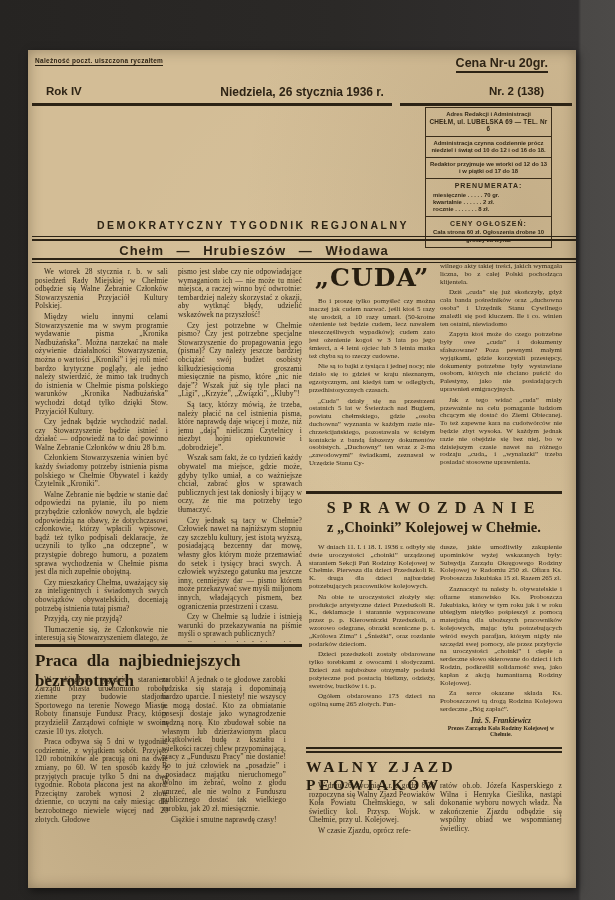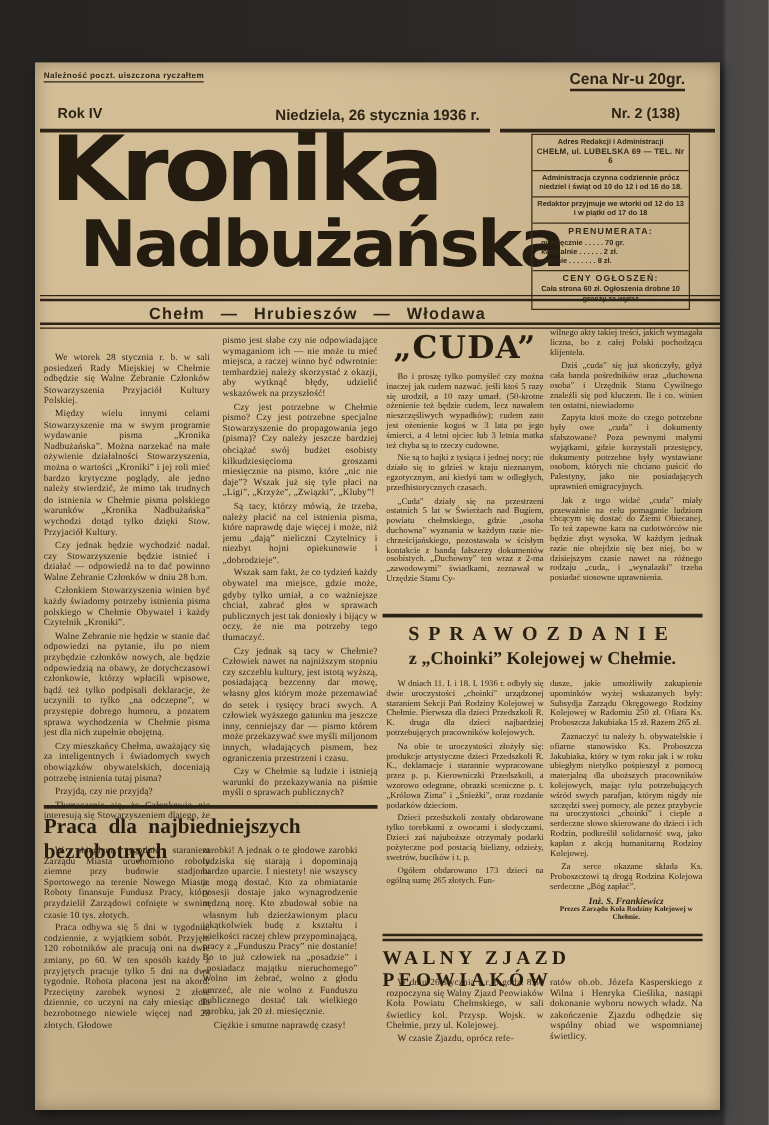--- a/index.html
+++ b/index.html
@@ -78,24 +78,21 @@
 
   <div class="abs postal" style="left:7px;top:7px;display:inline-block;">Należność poczt. uiszczona ryczałtem</div>
   <div class="abs price" style="right:28px;top:6px;">Cena Nr-u 20gr.</div>
 
   <div class="abs row2" style="left:18px;top:35px;">Rok IV</div>
   <div class="abs row2" style="left:0;top:35px;width:548px;text-align:center;font-size:12px;">Niedziela, 26 stycznia 1936 r.</div>
   <div class="abs row2" style="right:32px;top:35px;">Nr. 2 (138)</div>
   <div class="abs hr" style="left:4px;top:53px;width:360px;height:3px;"></div>
   <div class="abs hr" style="left:372px;top:53px;width:172px;height:3px;"></div>
 
-  <div class="abs" style="left:6px;top:46px;width:420px;height:135px;">
-    <div class="abs title1" style="left:6px;top:4px;">Kronika</div>
-    <div class="abs title2" style="left:30px;top:74px;">Nadbużańska</div>
-  </div>
+  <div class="abs subtitle" style="left:55px;top:169px;width:340px;">DEMOKRATYCZNY TYGODNIK REGJONALNY</div>
 
   <div class="abs infobox" style="left:397px;top:57px;width:125px;">
     <div class="sec">
       <div>Adres Redakcji i Administracji</div>
       <div class="b">CHEŁM, ul. LUBELSKA 69 — TEL. Nr 6</div>
     </div>
     <div class="sec">Administracja czynna codziennie prócz niedziel i świąt od 10 do 12 i od 16 do 18.</div>
     <div class="sec">Redaktor przyjmuje we wtorki od 12 do 13 i w piątki od 17 do 18</div>
     <div class="sec">
       <div class="hd">PRENUMERATA:</div>
@@ -108,21 +105,21 @@
       <div>Cała strona 60 zł.  Ogłoszenia drobne 10 groszy za wyraz</div>
     </div>
   </div>
 
   <div class="abs hr" style="left:4px;top:186px;width:544px;height:1px;"></div>
   <div class="abs hr" style="left:4px;top:189px;width:544px;height:2px;"></div>
   <div class="abs cities" style="left:0;top:193px;width:452px;">Chełm — Hrubieszów — Włodawa</div>
   <div class="abs hr" style="left:4px;top:208px;width:544px;height:2px;"></div>
   <div class="abs hr" style="left:4px;top:212px;width:544px;height:1px;"></div>
 
-  <div class="abs col bodytext" style="left:7px;top:218px;width:133px;height:374px;margin-top:14px;">
+  <div class="abs col bodytext" style="left:7px;top:218px;width:133px;height:374px;">
     <p>We wtorek 28 stycznia r. b. w sali posiedzeń Rady Miejskiej w Chełmie odbędzie się Walne Zebranie Członków Stowarzyszenia Przyjaciół Kultury Polskiej.</p>
     <p>Między wielu innymi celami Stowarzyszenie ma w swym programie wydawanie pisma „Kronika Nadbużańska”. Można narzekać na małe ożywienie działalności Stowarzyszenia, można o wartości „Kroniki” i jej roli mieć bardzo krytyczne poglądy, ale jedno należy stwierdzić, że mimo tak trudnych do istnienia w Chełmie pisma polskiego warunków „Kronika Nadbużańska” wychodzi dotąd tylko dzięki Stow. Przyjaciół Kultury.</p>
     <p>Czy jednak będzie wychodzić nadal. czy Stowarzyszenie będzie istnieć i działać — odpowiedź na to dać powinno Walne Zebranie Członków w dniu 28 b.m.</p>
     <p>Członkiem Stowarzyszenia winien być każdy świadomy potrzeby istnienia pisma polskiego w Chełmie Obywatel i każdy Czytelnik „Kroniki”.</p>
     <p>Walne Zebranie nie będzie w stanie dać odpowiedzi na pytanie, ilu po niem przybędzie członków nowych, ale będzie odpowiedzią na obawy, że dotychczasowi członkowie, którzy wpłacili wpisowe, bądź też tylko podpisali deklaracje, że uczynili to tylko „na odczepne”, w przystępie dobrego humoru, a pozatem sprawa wychodzenia w Chełmie pisma jest dla nich zupełnie obojętną.</p>
     <p>Czy mieszkańcy Chełma, uważający się za inteligentnych i świadomych swych obowiązków obywatelskich, doceniają potrzebę istnienia tutaj pisma?</p>
     <p>Przyjdą, czy nie przyjdą?</p>
     <p>Tłumaczenie się, że Członkowie nie interesują się Stowarzyszeniem dlatego, że wydawane przez nie</p>
   </div>
   <div class="abs col bodytext" style="left:150px;top:218px;width:124px;height:374px;">

